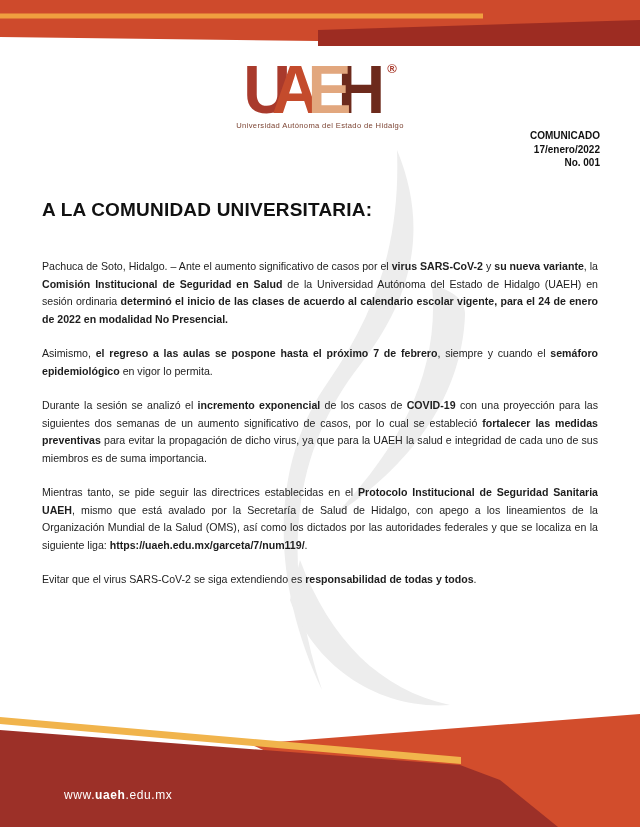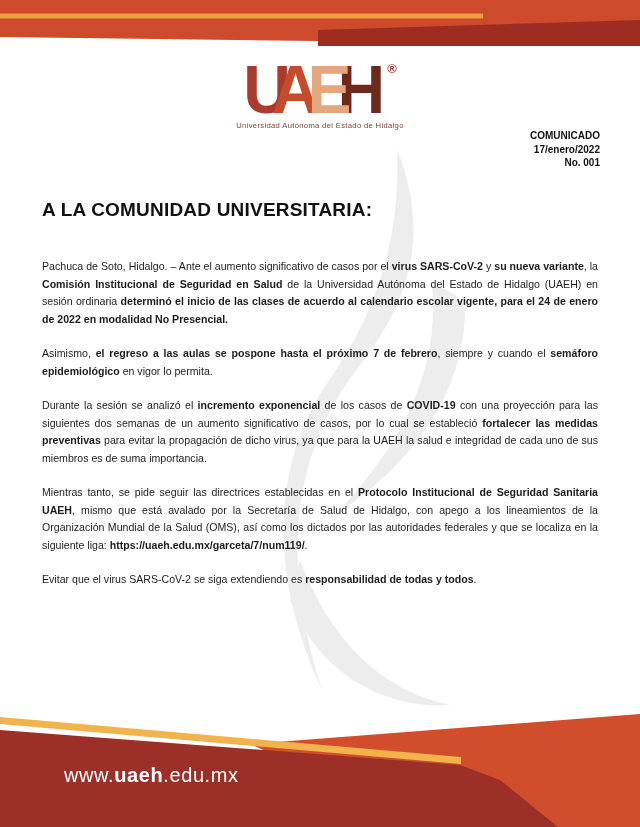--- a/index.html
+++ b/index.html
@@ -42,21 +42,21 @@
 
   
   .body-text{top:258px;left:42px;width:556px;}
   .para{
     margin:0 0 17px 0;text-align:justify;
     font-size:10.6px;line-height:17.5px;color:#1d1d1d;
   }
   .para .b{font-weight:700;}
 
   
-  .footer-url{top:764px;left:64px;color:#ffffff;font-size:20px;
+  .footer-url{top:788px;left:64px;color:#ffffff;font-size:12px;
     letter-spacing:0.6px;z-index:6;}
   .footer-url .b{font-weight:700;}
 </style>
 </head>
 <body>
 
 <div class="page">
 
   <svg id="top-banner" class="abs" width="640" height="55" viewBox="0 0 640 55">
     <polygon points="0,0 640,0 640,46 318,46 318,41 0,37" fill="#ce4a2c"></polygon>

